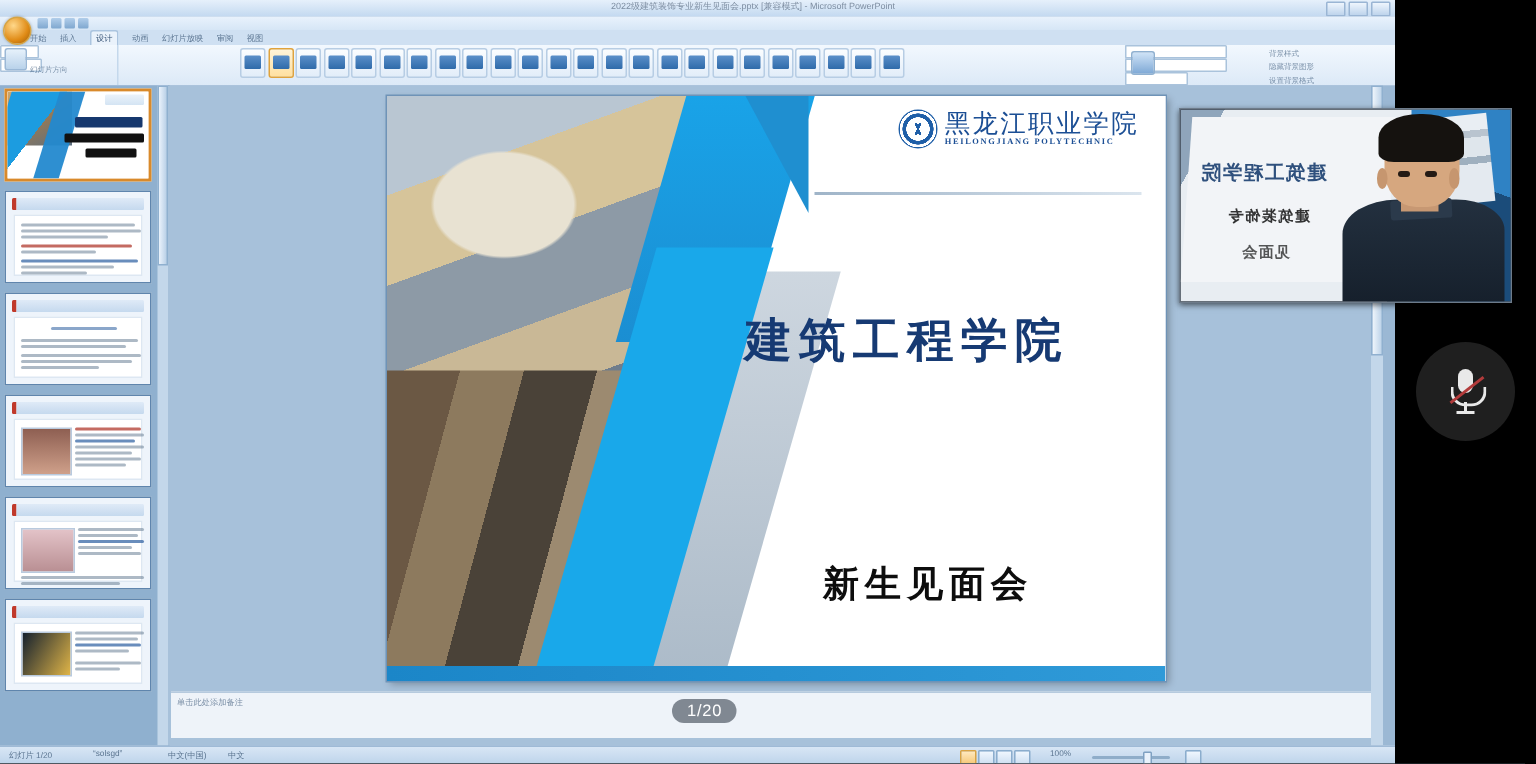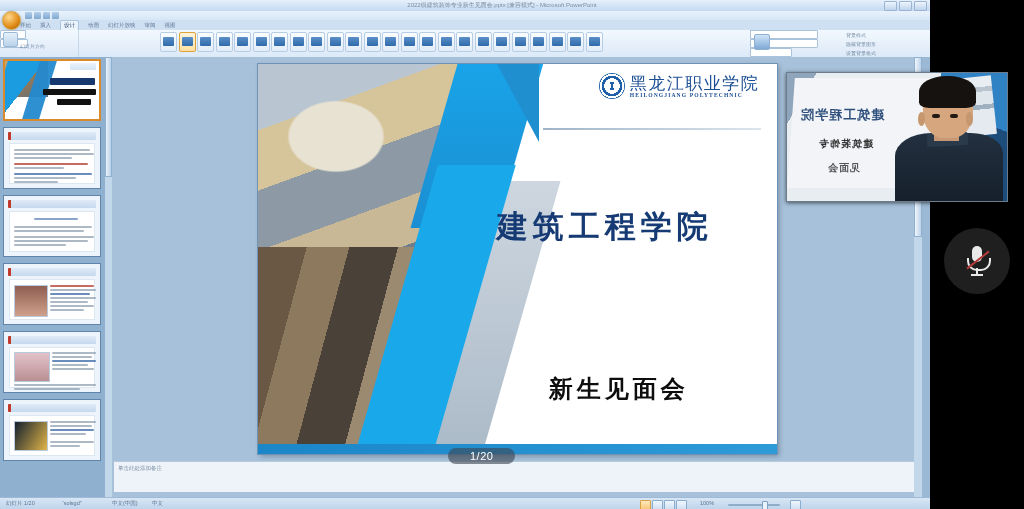--- a/index.html
+++ b/index.html
@@ -155,21 +155,21 @@
        color:#163a73;letter-spacing:5px;white-space:nowrap;
        font-family:"DejaVu Sans","Liberation Sans",sans-serif;}
   .sl-t2{position:absolute;left:30%;top:57.5%;font-size:24px;font-weight:bold;
        color:#0d0d0d;letter-spacing:2.5px;white-space:nowrap;
        font-family:"DejaVu Sans","Liberation Sans",sans-serif;}
   .sl-t3{position:absolute;left:56%;top:73%;font-size:24px;font-weight:bold;
        color:#0d0d0d;letter-spacing:4px;white-space:nowrap;
        font-family:"DejaVu Sans","Liberation Sans",sans-serif;margin-top:24px;}
 
   
-  .counter{position:absolute;left:448px;top:448px;padding:2px 22px;border-radius:10px;
+  .counter{position:absolute;left:448px;top:466px;padding:2px 10px;border-radius:10px;
            background:rgba(60,70,82,.62);color:#fff;font-size:11px;letter-spacing:.5px;}
 
   
   .status{position:absolute;left:0;top:497px;width:930px;height:12px;
           background:linear-gradient(#d8e6f5,#bcd3ea);border-top:1px solid #9fbad6;}
   .stxt{position:absolute;top:2px;font-size:5.5px;color:#33506f;opacity:.75;filter:blur(.3px);white-space:nowrap;}
   .viewbtn{position:absolute;top:2px;width:9px;height:8px;border:1px solid #8badcd;
            background:linear-gradient(#f0f7fe,#cfe0f2);border-radius:1px;}
   .viewbtn.on{background:linear-gradient(#ffe9bf,#f6c979);border-color:#d9a343;}
   .zoomtrack{position:absolute;top:6px;width:52px;height:2px;background:#8fadc9;border-radius:1px;}

